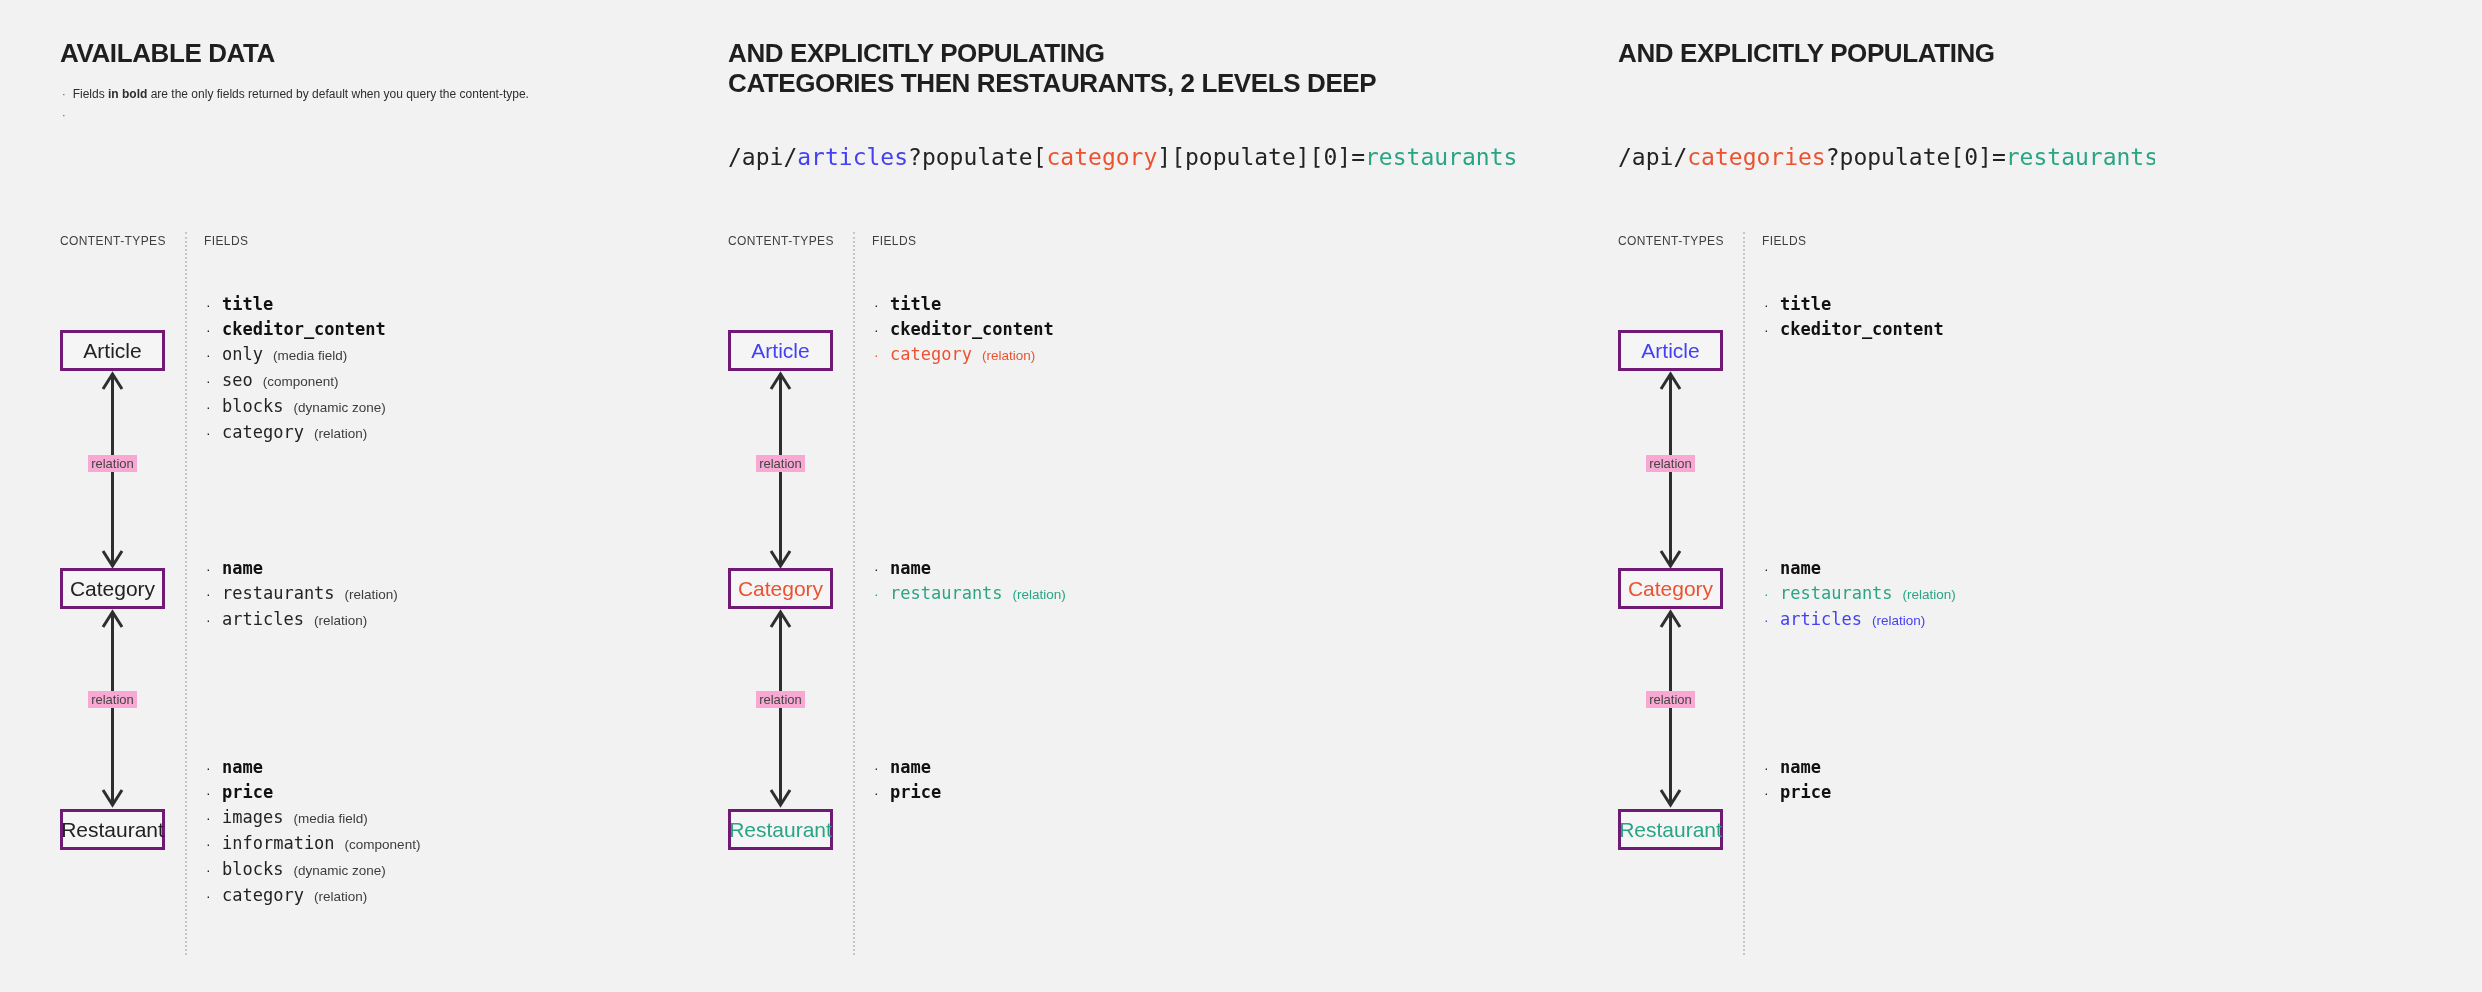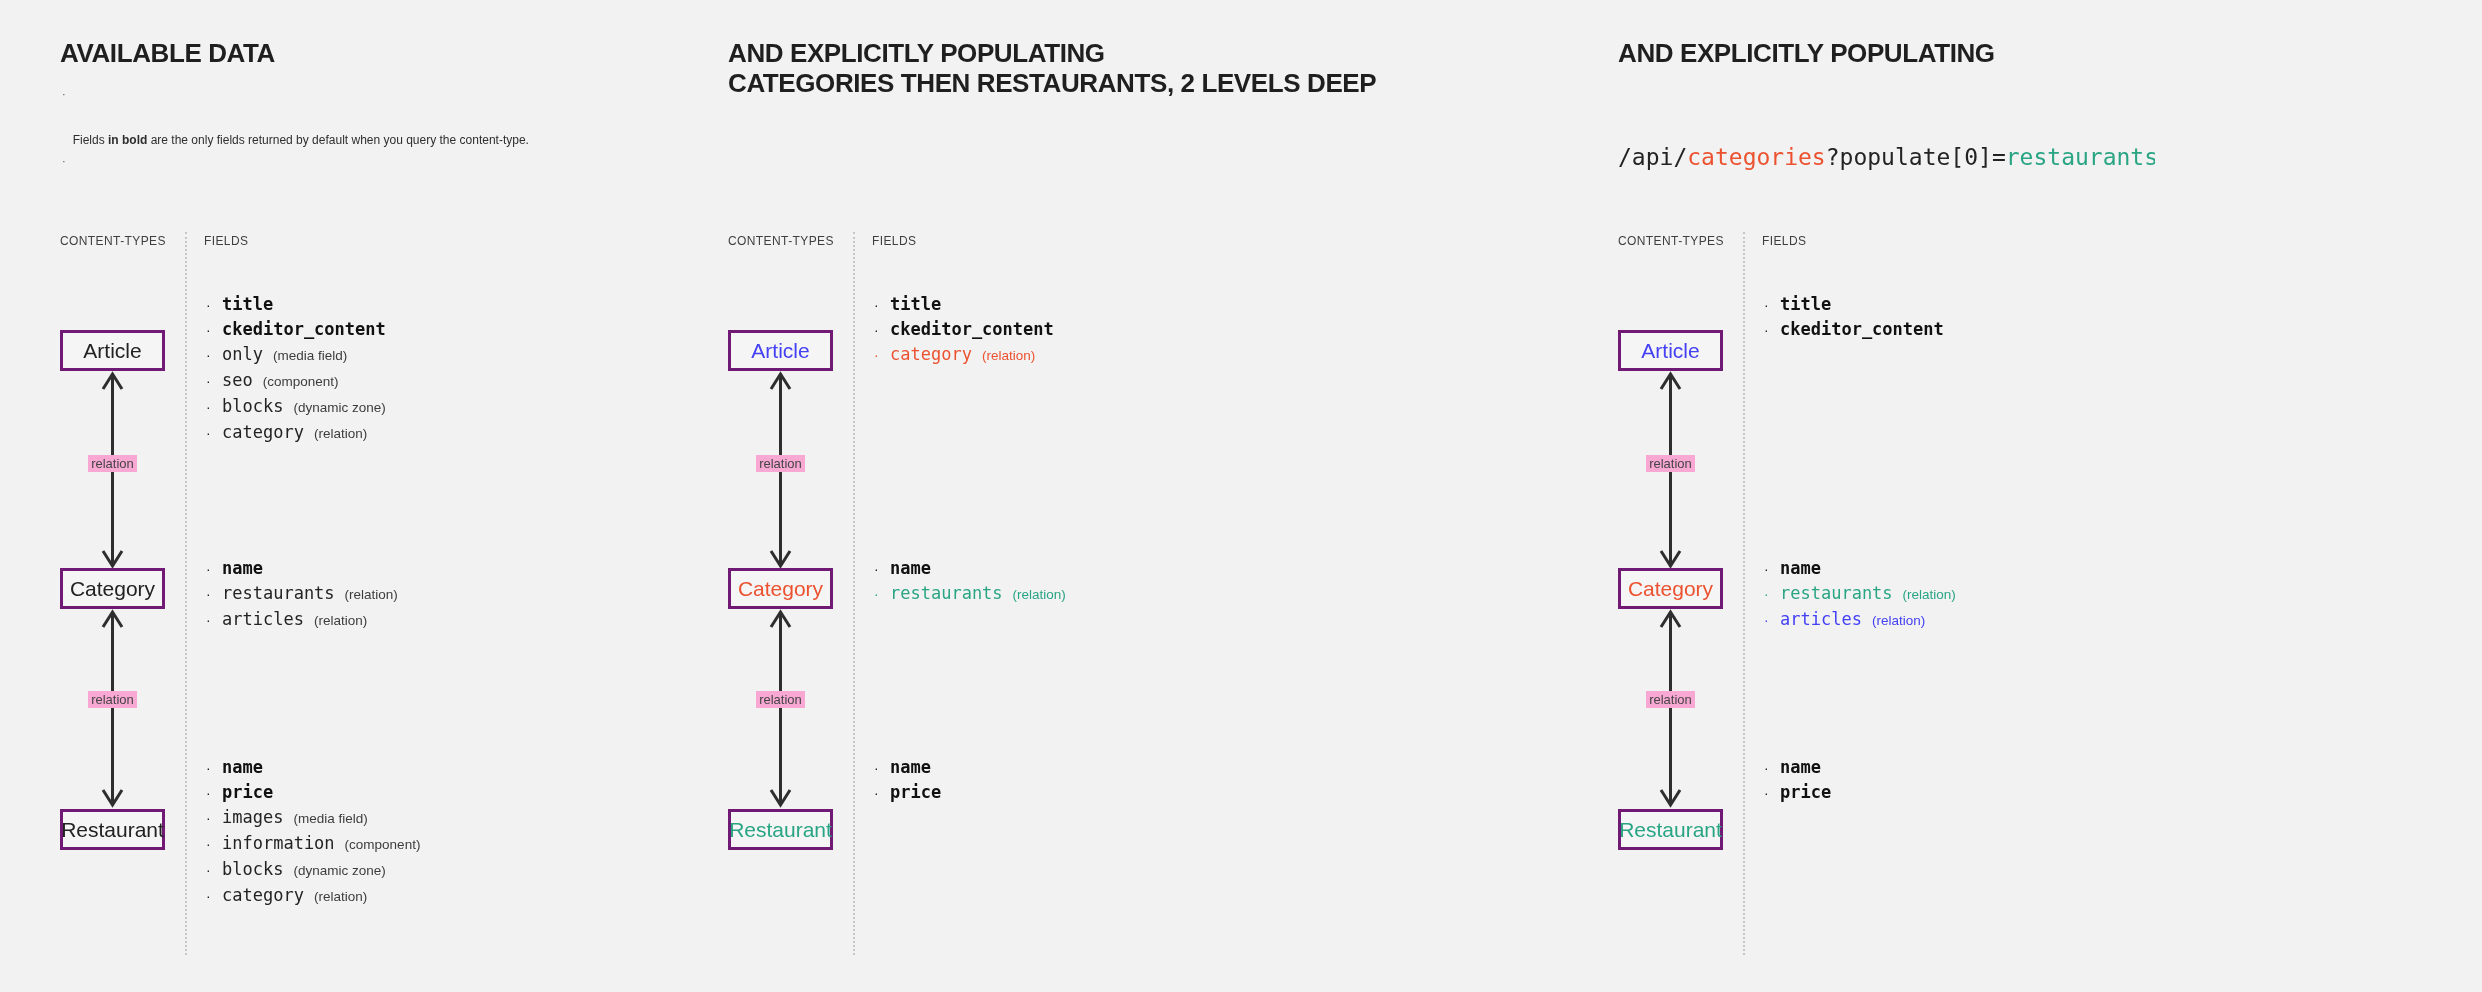--- a/index.html
+++ b/index.html
@@ -16,21 +16,21 @@
   #panel-2 { left:1618px; width:864px; }
 
   .heading {
     position:absolute; top:38px; left:0;
     font-size:26px; font-weight:700; line-height:30px;
     letter-spacing:-0.4px; color:#1f1f1f; white-space:nowrap;
   }
   .notes { position:absolute; top:86px; left:2px; font-size:12px; line-height:16px; color:#2e2e2e; }
   .note { display:flex; gap:7px; margin-bottom:5px; }
   .note .dot { color:#555; font-size:11px; line-height:16px; }
-  .note-text { white-space:pre-line;margin-top:46px; }
+  .note-text { white-space:pre-line; }
   .note-text .b { font-weight:700; }
 
   .url {
     position:absolute; top:143px; left:0;
     font-family:"DejaVu Sans Mono", monospace;
     font-size:23px; line-height:28px; color:#232323; white-space:nowrap;
   }
 
   .diagram { position:absolute; top:232px; left:0; width:600px; height:740px; }
   .col-header { position:absolute; top:2px; font-size:12px; letter-spacing:0.4px; color:#3e3e3e; white-space:nowrap; }
@@ -191,20 +191,21 @@
           </div>
         </div>
     </div>
   </section>
 
   <section class="panel" id="panel-1">
     <div class="heading">
         <div><span>AND EXPLICITLY POPULATING</span></div>
         <div><span>CATEGORIES THEN RESTAURANTS, 2 LEVELS DEEP</span></div>
       </div>
+    <div class="url"><span>/api/</span><span style="color: rgb(68, 64, 244);">articles</span><span>?populate[</span><span style="color: rgb(236, 82, 48);">category</span><span>][populate][0]=</span><span style="color: rgb(41, 165, 132);">restaurants</span></div>
 
     <div class="diagram">
       <div class="col-header ct">CONTENT-TYPES</div>
       <div class="col-header f">FIELDS</div>
       <div class="dotted-sep"></div>
 
       <svg class="arrows" viewBox="0 0 110 740">
         <line x1="52.5" y1="143" x2="52.5" y2="333"></line>
         <polyline points="43,157 52.5,142 62,157"></polyline>
         <polyline points="43,319 52.5,334 62,319"></polyline>

